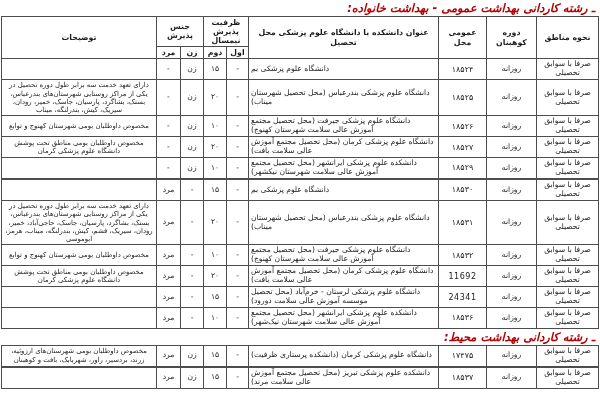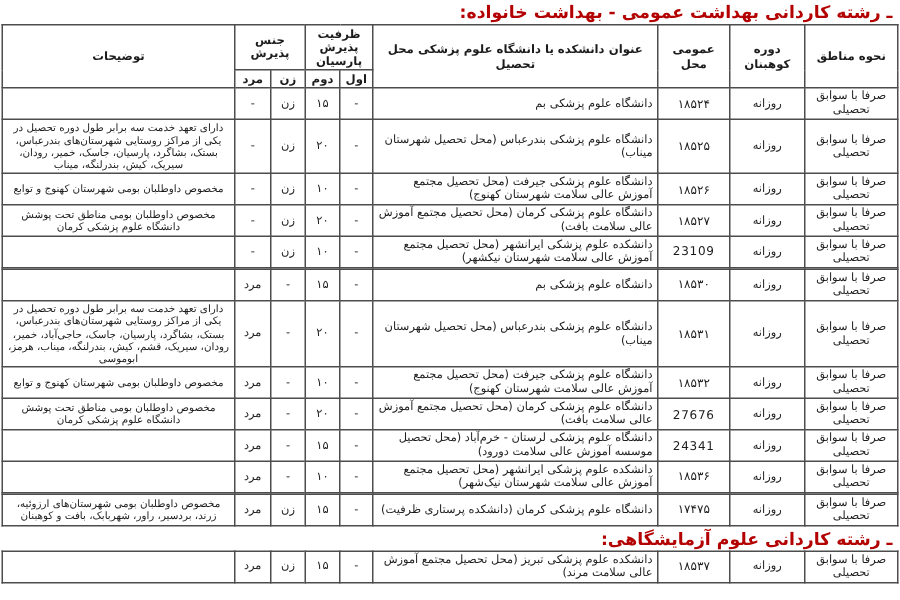--- a/index.html
+++ b/index.html
@@ -5,32 +5,32 @@
   html, body { margin:0; padding:0; background:#ffffff; }
   body {
     width:600px; height:400px; overflow:hidden;
     font-family:"DejaVu Sans","Liberation Sans",sans-serif;
     direction:rtl;
   }
   .page { width:598px; margin:0 auto; }
   .section-title {
     color:#b30000; font-weight:bold; font-size:11.5px;
     text-align:right; padding:2px 4px 1px 0; line-height:1.1;
-    white-space:nowrap; overflow:hidden;
+    white-space:nowrap; overflow:hidden;font-style:italic;
   }
   table { border-collapse:collapse; table-layout:fixed; width:597px; }
   th, td {
     border:1px solid #4d4d4d; color:#1c1c1c;
     text-align:center; vertical-align:middle;
     padding:1px 2px; line-height:1.18;
     overflow:hidden; word-wrap:break-word;
   }
   th { font-weight:bold; font-size:7.8px; padding:1px 1px; }
   td { font-size:7.6px; }
-  td.cell-institution { text-align:right; padding-right:3px; }
+  td.cell-institution { text-align:left; padding-right:3px; }
   td.cell-notes { font-size:6.9px; line-height:1.2; }
   td.cell-code { font-size:8px; letter-spacing:0.5px; }
   col.c-admission { width:62px; }
   col.c-period    { width:50px; }
   col.c-code      { width:48px; }
   col.c-inst      { width:190px; }
   col.c-cap1      { width:22px; }
   col.c-cap2      { width:23px; }
   col.c-female    { width:23px; }
   col.c-male      { width:24px; }
@@ -53,21 +53,21 @@
           <col class="c-female">
           <col class="c-male">
           <col class="c-notes">
       </colgroup>
       <tbody>
   <tr>
     <th rowspan="2">نحوه مناطق</th>
     <th rowspan="2">دوره کوهبنان</th>
     <th rowspan="2">عمومی محل</th>
     <th rowspan="2">عنوان دانشکده یا دانشگاه علوم پزشکی محل تحصیل</th>
-    <th colspan="2">ظرفیت پذیرش پارسیان</th>
+    <th colspan="2">ظرفیت پذیرش نیمسال</th>
     <th colspan="2">جنس پذیرش</th>
     <th rowspan="2">توضیحات</th>
   </tr>
   <tr>
     <th>اول</th>
     <th>دوم</th>
     <th>زن</th>
     <th>مرد</th>
   </tr>
 
@@ -115,21 +115,21 @@
     <td class="cell-cap-first">-</td>
     <td class="cell-cap-second">۲۰</td>
     <td class="cell-female">زن</td>
     <td class="cell-male">-</td>
     <td class="cell-notes">مخصوص داوطلبان بومی مناطق تحت پوشش دانشگاه علوم پزشکی کرمان</td>
   </tr>
 
   <tr>
     <td class="cell-admission">صرفا با سوابق تحصیلی</td>
     <td class="cell-period">روزانه</td>
-    <td class="cell-code">23109</td>
+    <td class="cell-code">۱۸۵۲۹</td>
     <td class="cell-institution">دانشکده علوم پزشکی ایرانشهر (محل تحصیل مجتمع آموزش عالی سلامت شهرستان نیکشهر)</td>
     <td class="cell-cap-first">-</td>
     <td class="cell-cap-second">۱۰</td>
     <td class="cell-female">زن</td>
     <td class="cell-male">-</td>
     <td class="cell-notes"></td>
   </tr>
 </tbody>
     </table>
   </div>
@@ -180,21 +180,21 @@
     <td class="cell-cap-first">-</td>
     <td class="cell-cap-second">۱۰</td>
     <td class="cell-female">-</td>
     <td class="cell-male">مرد</td>
     <td class="cell-notes">مخصوص داوطلبان بومی شهرستان کهنوج و توابع</td>
   </tr>
 
   <tr>
     <td class="cell-admission">صرفا با سوابق تحصیلی</td>
     <td class="cell-period">روزانه</td>
-    <td class="cell-code">27676</td>
+    <td class="cell-code">11692</td>
     <td class="cell-institution">دانشگاه علوم پزشکی کرمان (محل تحصیل مجتمع آموزش عالی سلامت بافت)</td>
     <td class="cell-cap-first">-</td>
     <td class="cell-cap-second">۲۰</td>
     <td class="cell-female">-</td>
     <td class="cell-male">مرد</td>
     <td class="cell-notes">مخصوص داوطلبان بومی مناطق تحت پوشش دانشگاه علوم پزشکی کرمان</td>
   </tr>
 
   <tr>
     <td class="cell-admission">صرفا با سوابق تحصیلی</td>
@@ -217,20 +217,21 @@
     <td class="cell-cap-second">۱۰</td>
     <td class="cell-female">-</td>
     <td class="cell-male">مرد</td>
     <td class="cell-notes"></td>
   </tr>
 </tbody>
     </table>
   </div>
 
   <div>
+    <div class="section-title">ـ رشته کاردانی بهداشت محیط:</div>
     <table>
       <colgroup>
         <col class="c-admission">
           <col class="c-period">
           <col class="c-code">
           <col class="c-inst">
         <col class="c-cap1">
           <col class="c-cap2">
           <col class="c-female">
           <col class="c-male">
@@ -246,21 +247,20 @@
     <td class="cell-cap-second">۱۵</td>
     <td class="cell-female">زن</td>
     <td class="cell-male">مرد</td>
     <td class="cell-notes">مخصوص داوطلبان بومی شهرستان‌های ارزوئیه، زرند، بردسیر، راور، شهربابک، بافت و کوهبنان</td>
   </tr>
 </tbody>
     </table>
   </div>
 
   <div>
-    <div class="section-title">ـ رشته کاردانی علوم آزمایشگاهی:</div>
     <table>
       <colgroup>
         <col class="c-admission">
           <col class="c-period">
           <col class="c-code">
           <col class="c-inst">
         <col class="c-cap1">
           <col class="c-cap2">
           <col class="c-female">
           <col class="c-male">

